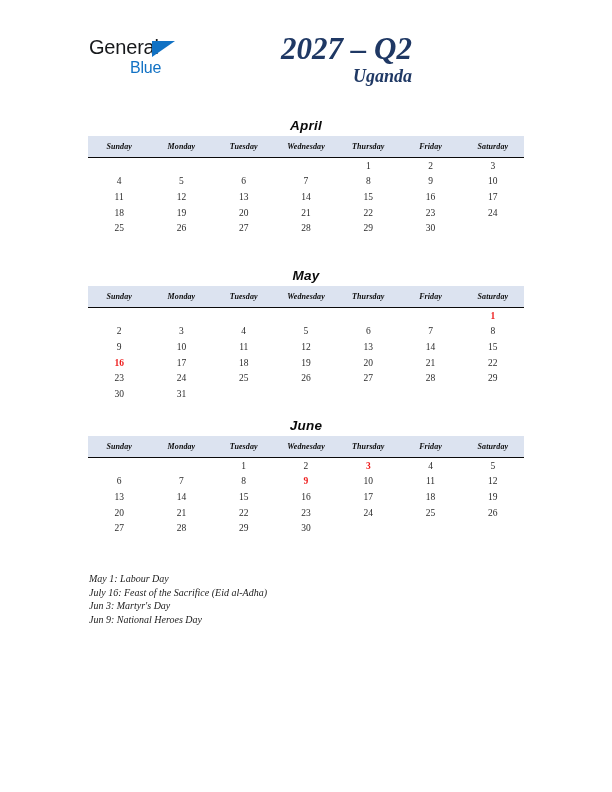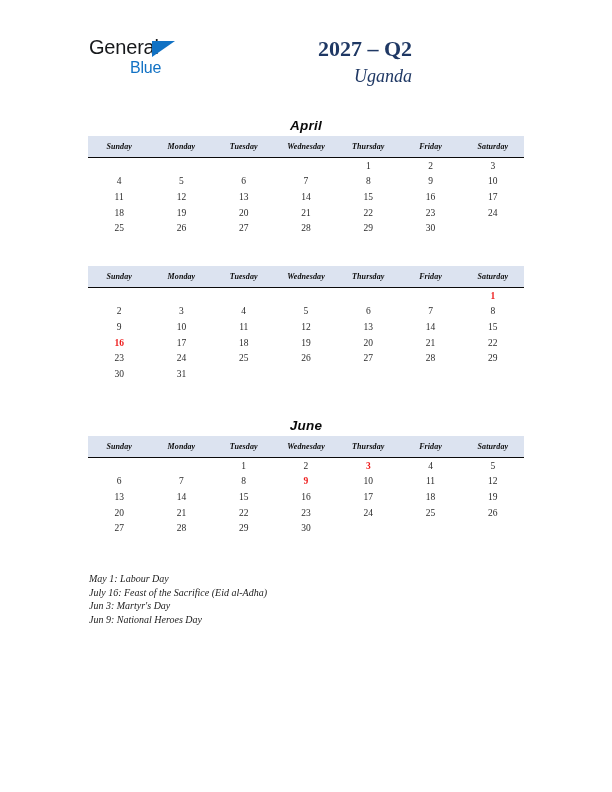--- a/index.html
+++ b/index.html
@@ -57,30 +57,31 @@
     line-height: 23px;
   }
   .title-block {
     position: absolute;
     right: 88px;
     top: 34px;
     text-align: right;
   }
   .title-year {
     font-family: "Liberation Serif", serif;
-    font-weight: bold;
-    font-size: 22px;
+    font-style: italic;
+    font-weight: bold;
+    font-size: 31px;
     color: #1f3864;
     line-height: 30px;
     white-space: nowrap;
   }
   .title-country {
     font-family: "Liberation Serif", serif;
     font-style: italic;
-    font-weight: normal;
+    font-weight: bold;
     font-size: 18px;
     color: #1f3864;
     line-height: 24px;
     white-space: nowrap;
   }
 
   
   .month {
     position: absolute;
     left: 88px;
@@ -233,20 +234,21 @@
           <td>28</td>
           <td>29</td>
           <td>30</td>
           <td></td>
         </tr>
       </tbody>
   </table>
 </div>
 
 <div class="month" id="month-1">
+  <div class="month-name">May</div>
   <table class="cal">
     <thead>
       <tr>
         <th>Sunday</th>
         <th>Monday</th>
         <th>Tuesday</th>
         <th>Wednesday</th>
         <th>Thursday</th>
         <th>Friday</th>
         <th>Saturday</th>

